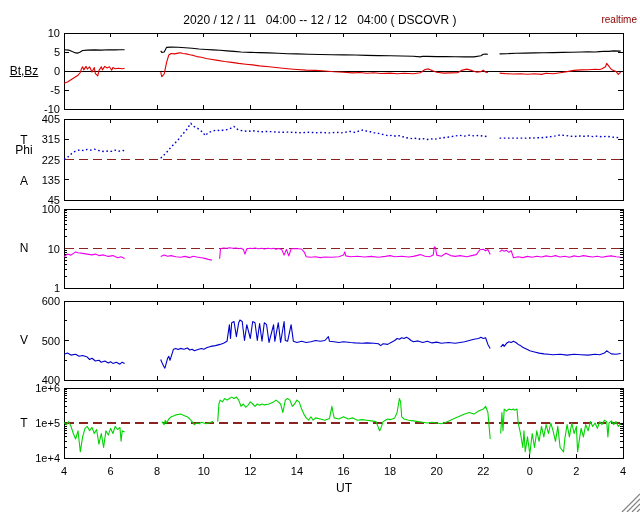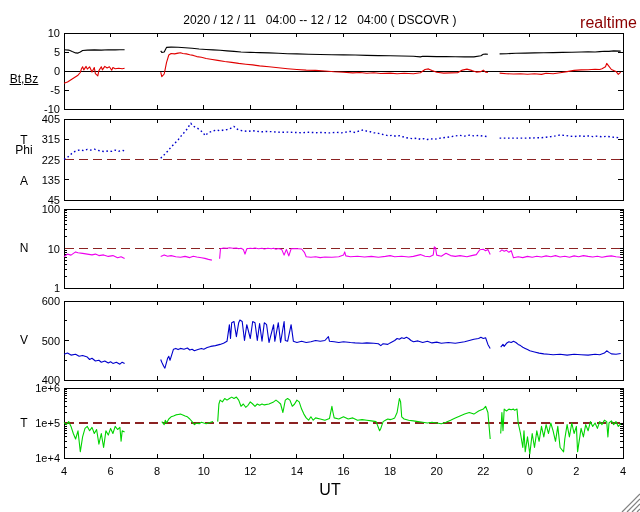--- a/index.html
+++ b/index.html
@@ -1,30 +1,30 @@
 <!DOCTYPE html>
 <html><head>
 <meta charset="utf-8">
 <style>
   html,body{margin:0;padding:0;background:#ffffff;}
   #screen{position:relative;width:640px;height:512px;background:#ffffff;overflow:hidden;
           font-family:"Liberation Sans",sans-serif;color:#000;}
   #plot-svg{position:absolute;left:0;top:0;}
   .txt{position:absolute;white-space:pre;}
   .title{left:0;right:0;top:13px;text-align:center;font-size:12px;}
-  .realtime{right:3px;top:14px;font-size:16px;text-align:center;}
+  .realtime{right:3px;top:14px;font-size:10px;text-align:center;}
   .side-label{left:2px;width:44px;text-align:center;font-size:12px;}
-  .btbz{top:72px;text-decoration:underline;}
+  .btbz{top:64px;text-decoration:underline;}
   .p2t{top:133px;}
   .p2phi{top:143px;}
   .p2a{top:174px;}
   .pn{top:241px;}
   .pv{top:333px;}
   .pt{top:416px;}
-  .ut{left:315px;top:481px;width:30px;text-align:center;font-size:16px;}
+  .ut{left:329px;top:481px;width:30px;text-align:center;font-size:12px;}
 </style>
 </head>
 <body>
 
 <div id="screen">
   <svg id="plot-svg" width="640" height="512">
       <rect x="64" y="33" width="559" height="76" fill="none" stroke="#000000" stroke-width="1" shape-rendering="crispEdges"></rect>
       <line x1="64" y1="33" x2="64" y2="37" stroke="#000000" stroke-width="1" shape-rendering="crispEdges"></line>
       <line x1="64" y1="109" x2="64" y2="105" stroke="#000000" stroke-width="1" shape-rendering="crispEdges"></line>
       <line x1="110.58333333333333" y1="33" x2="110.58333333333333" y2="37" stroke="#000000" stroke-width="1" shape-rendering="crispEdges"></line>

